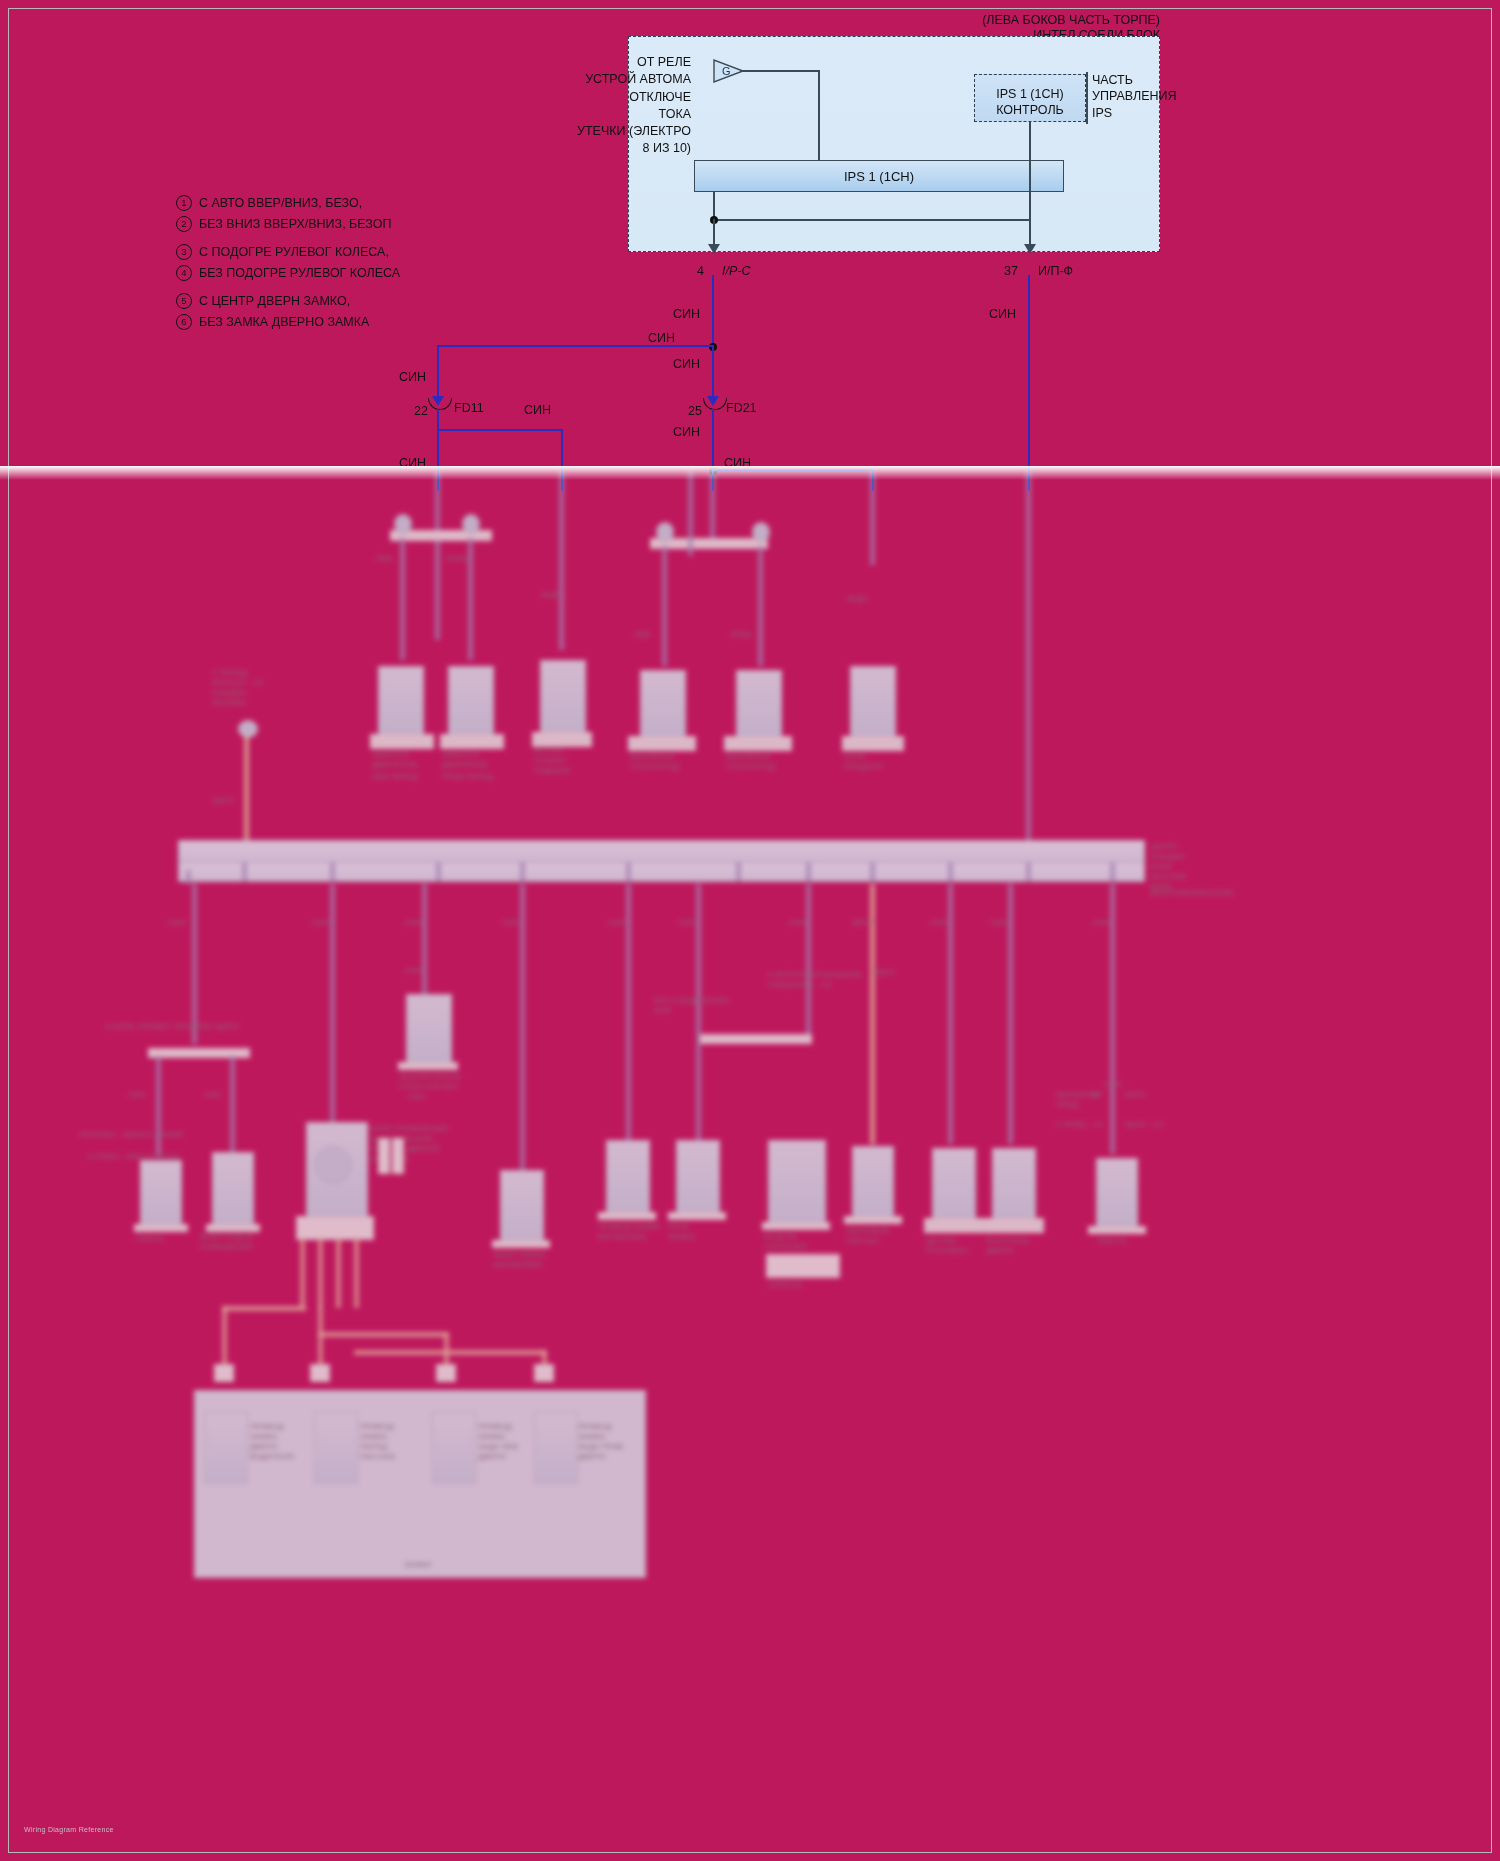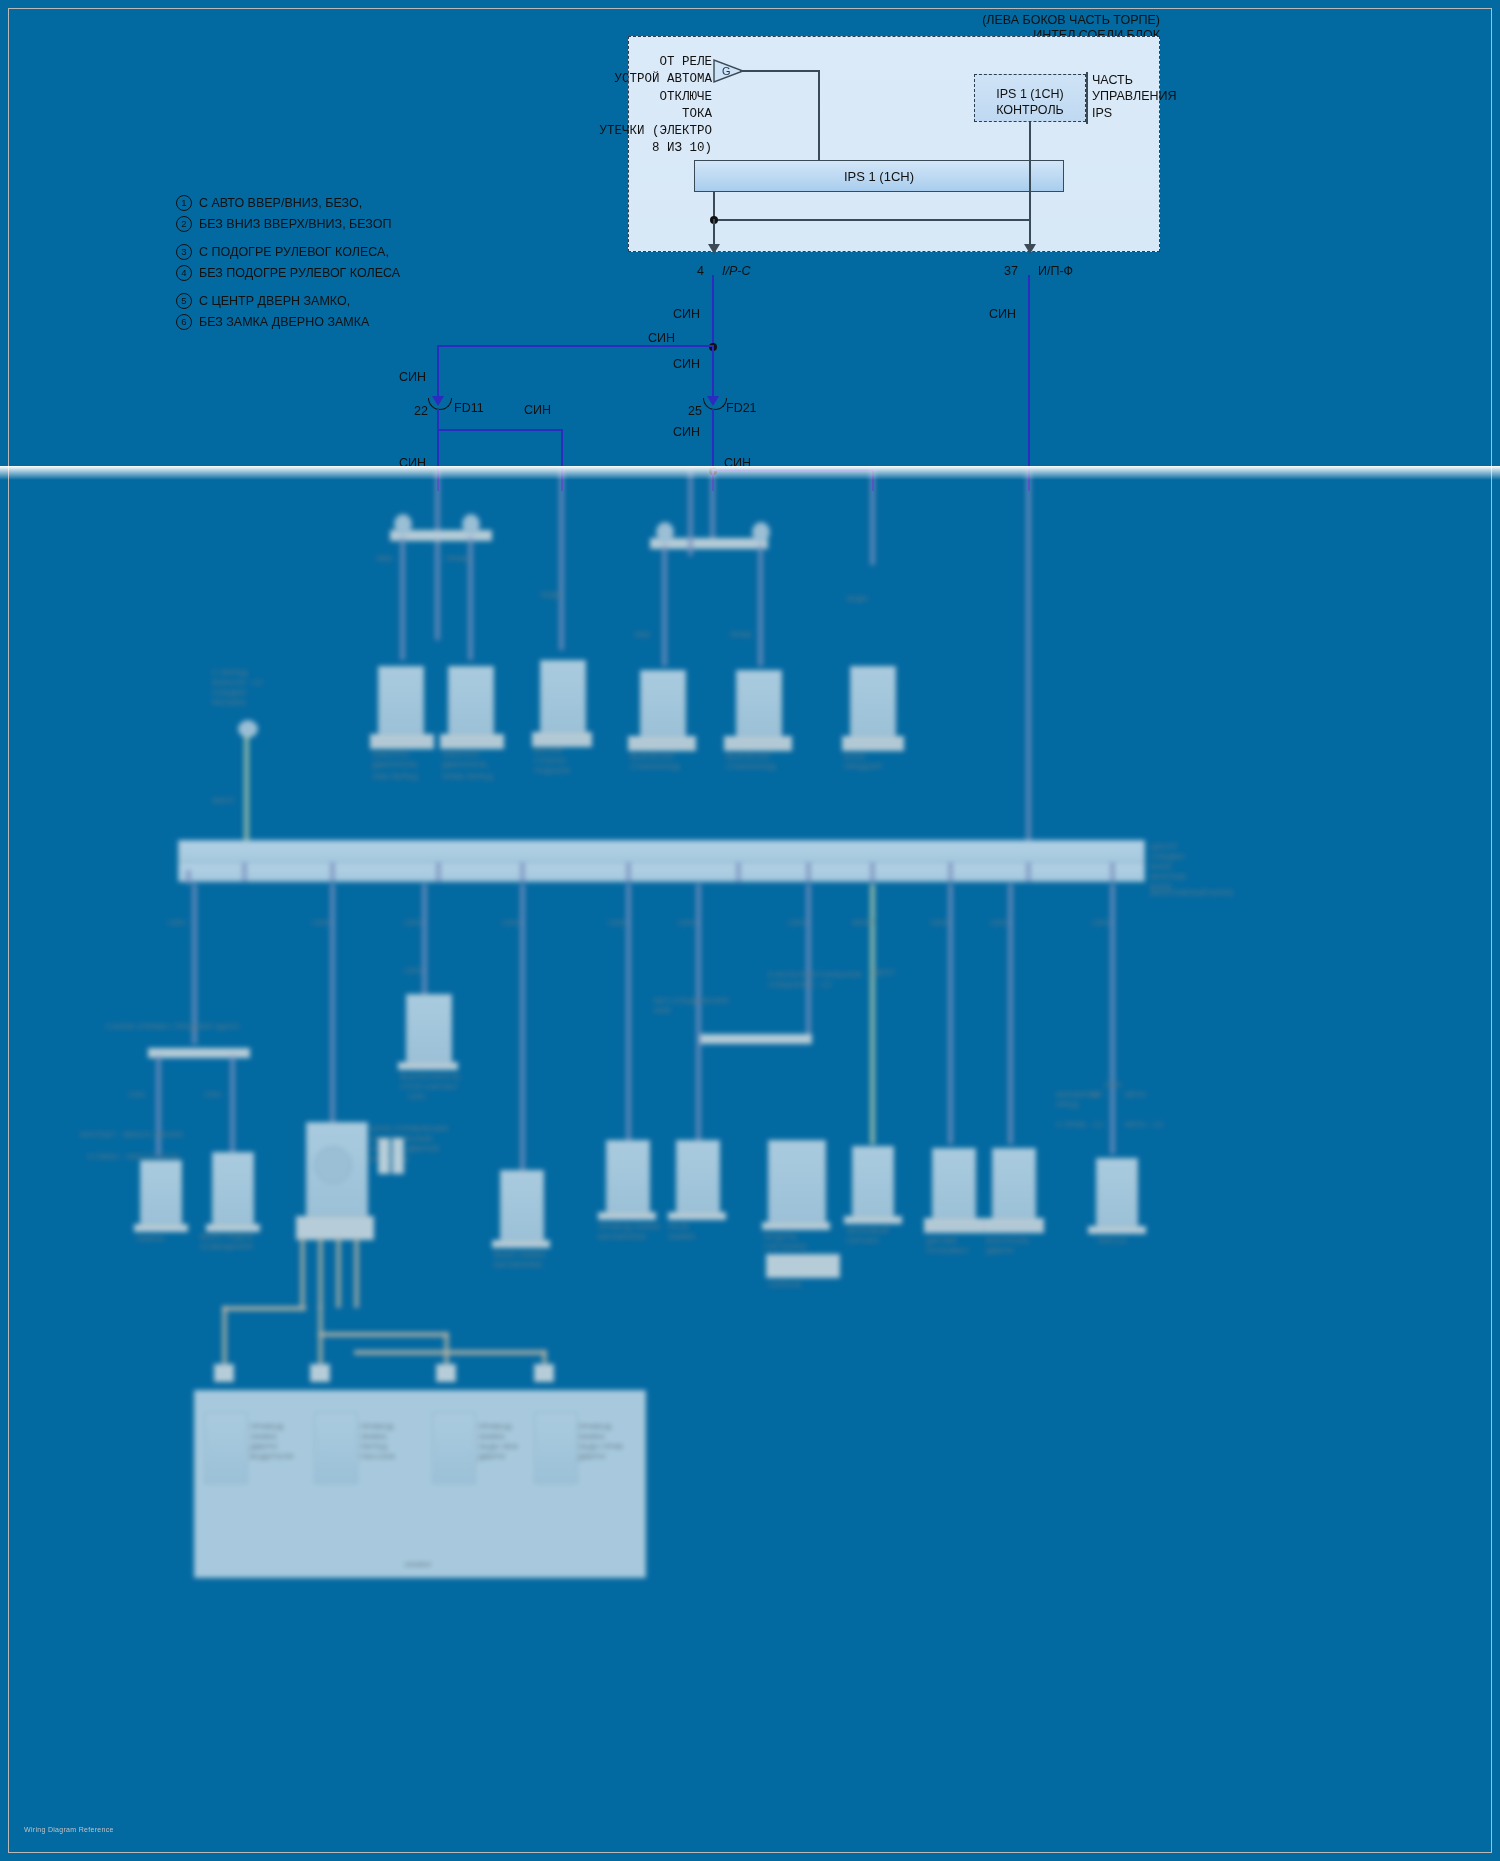--- a/index.html
+++ b/index.html
@@ -2,21 +2,21 @@
 <html><head>
 <meta charset="utf-8">
 <style>
   html,body{margin:0;padding:0;background:#ffffff;}
   body{font-family:"Liberation Sans","DejaVu Sans",sans-serif;}
 
   #page{
     position:relative;
     width:1500px;
     height:1861px;
-    background:#0369a1;
+    background:#be185d;
     overflow:hidden;
   }
 
   
   .page-border{
     position:absolute;left:8px;top:8px;width:1484px;height:1845px;
     border:1px solid #b9b9b9;box-sizing:border-box;pointer-events:none;
   }
 
   
@@ -137,21 +137,21 @@
 
 <div id="page">
 
   <div class="page-border"></div>
 
   <div class="t r" style="left:760px;top:12px;width:400px;">(ЛЕВА БОКОВ ЧАСТЬ ТОРПЕ)</div>
   <div class="t r" style="left:760px;top:27px;width:400px;">ИНТЕЛ СОЕДИ БЛОК</div>
 
   <div class="module" style="left:628px;top:36px;width:532px;height:216px;"></div>
 
-  <div class="t r" style="left:560px;top:54px;width:152px;line-height:1.38;font-family:Liberation Mono, monospace;">ОТ РЕЛЕ
+  <div class="t r" style="left:539px;top:54px;width:152px;line-height:1.38;">ОТ РЕЛЕ
 УСТРОЙ АВТОМА
 ОТКЛЮЧЕ
 ТОКА
 УТЕЧКИ (ЭЛЕКТРО
 8 ИЗ 10)</div>
 
   <div class="gtri" style="left:712px;top:58px;">
     <svg width="34" height="26" viewBox="0 0 34 26">
       <polygon points="2,2 2,24 31,13" fill="#cfe3f6" stroke="#3b4a57" stroke-width="1.4"></polygon>
       <text x="10" y="17" font-family="Liberation Sans, sans-serif" font-size="11" fill="#1b3550">G</text>

